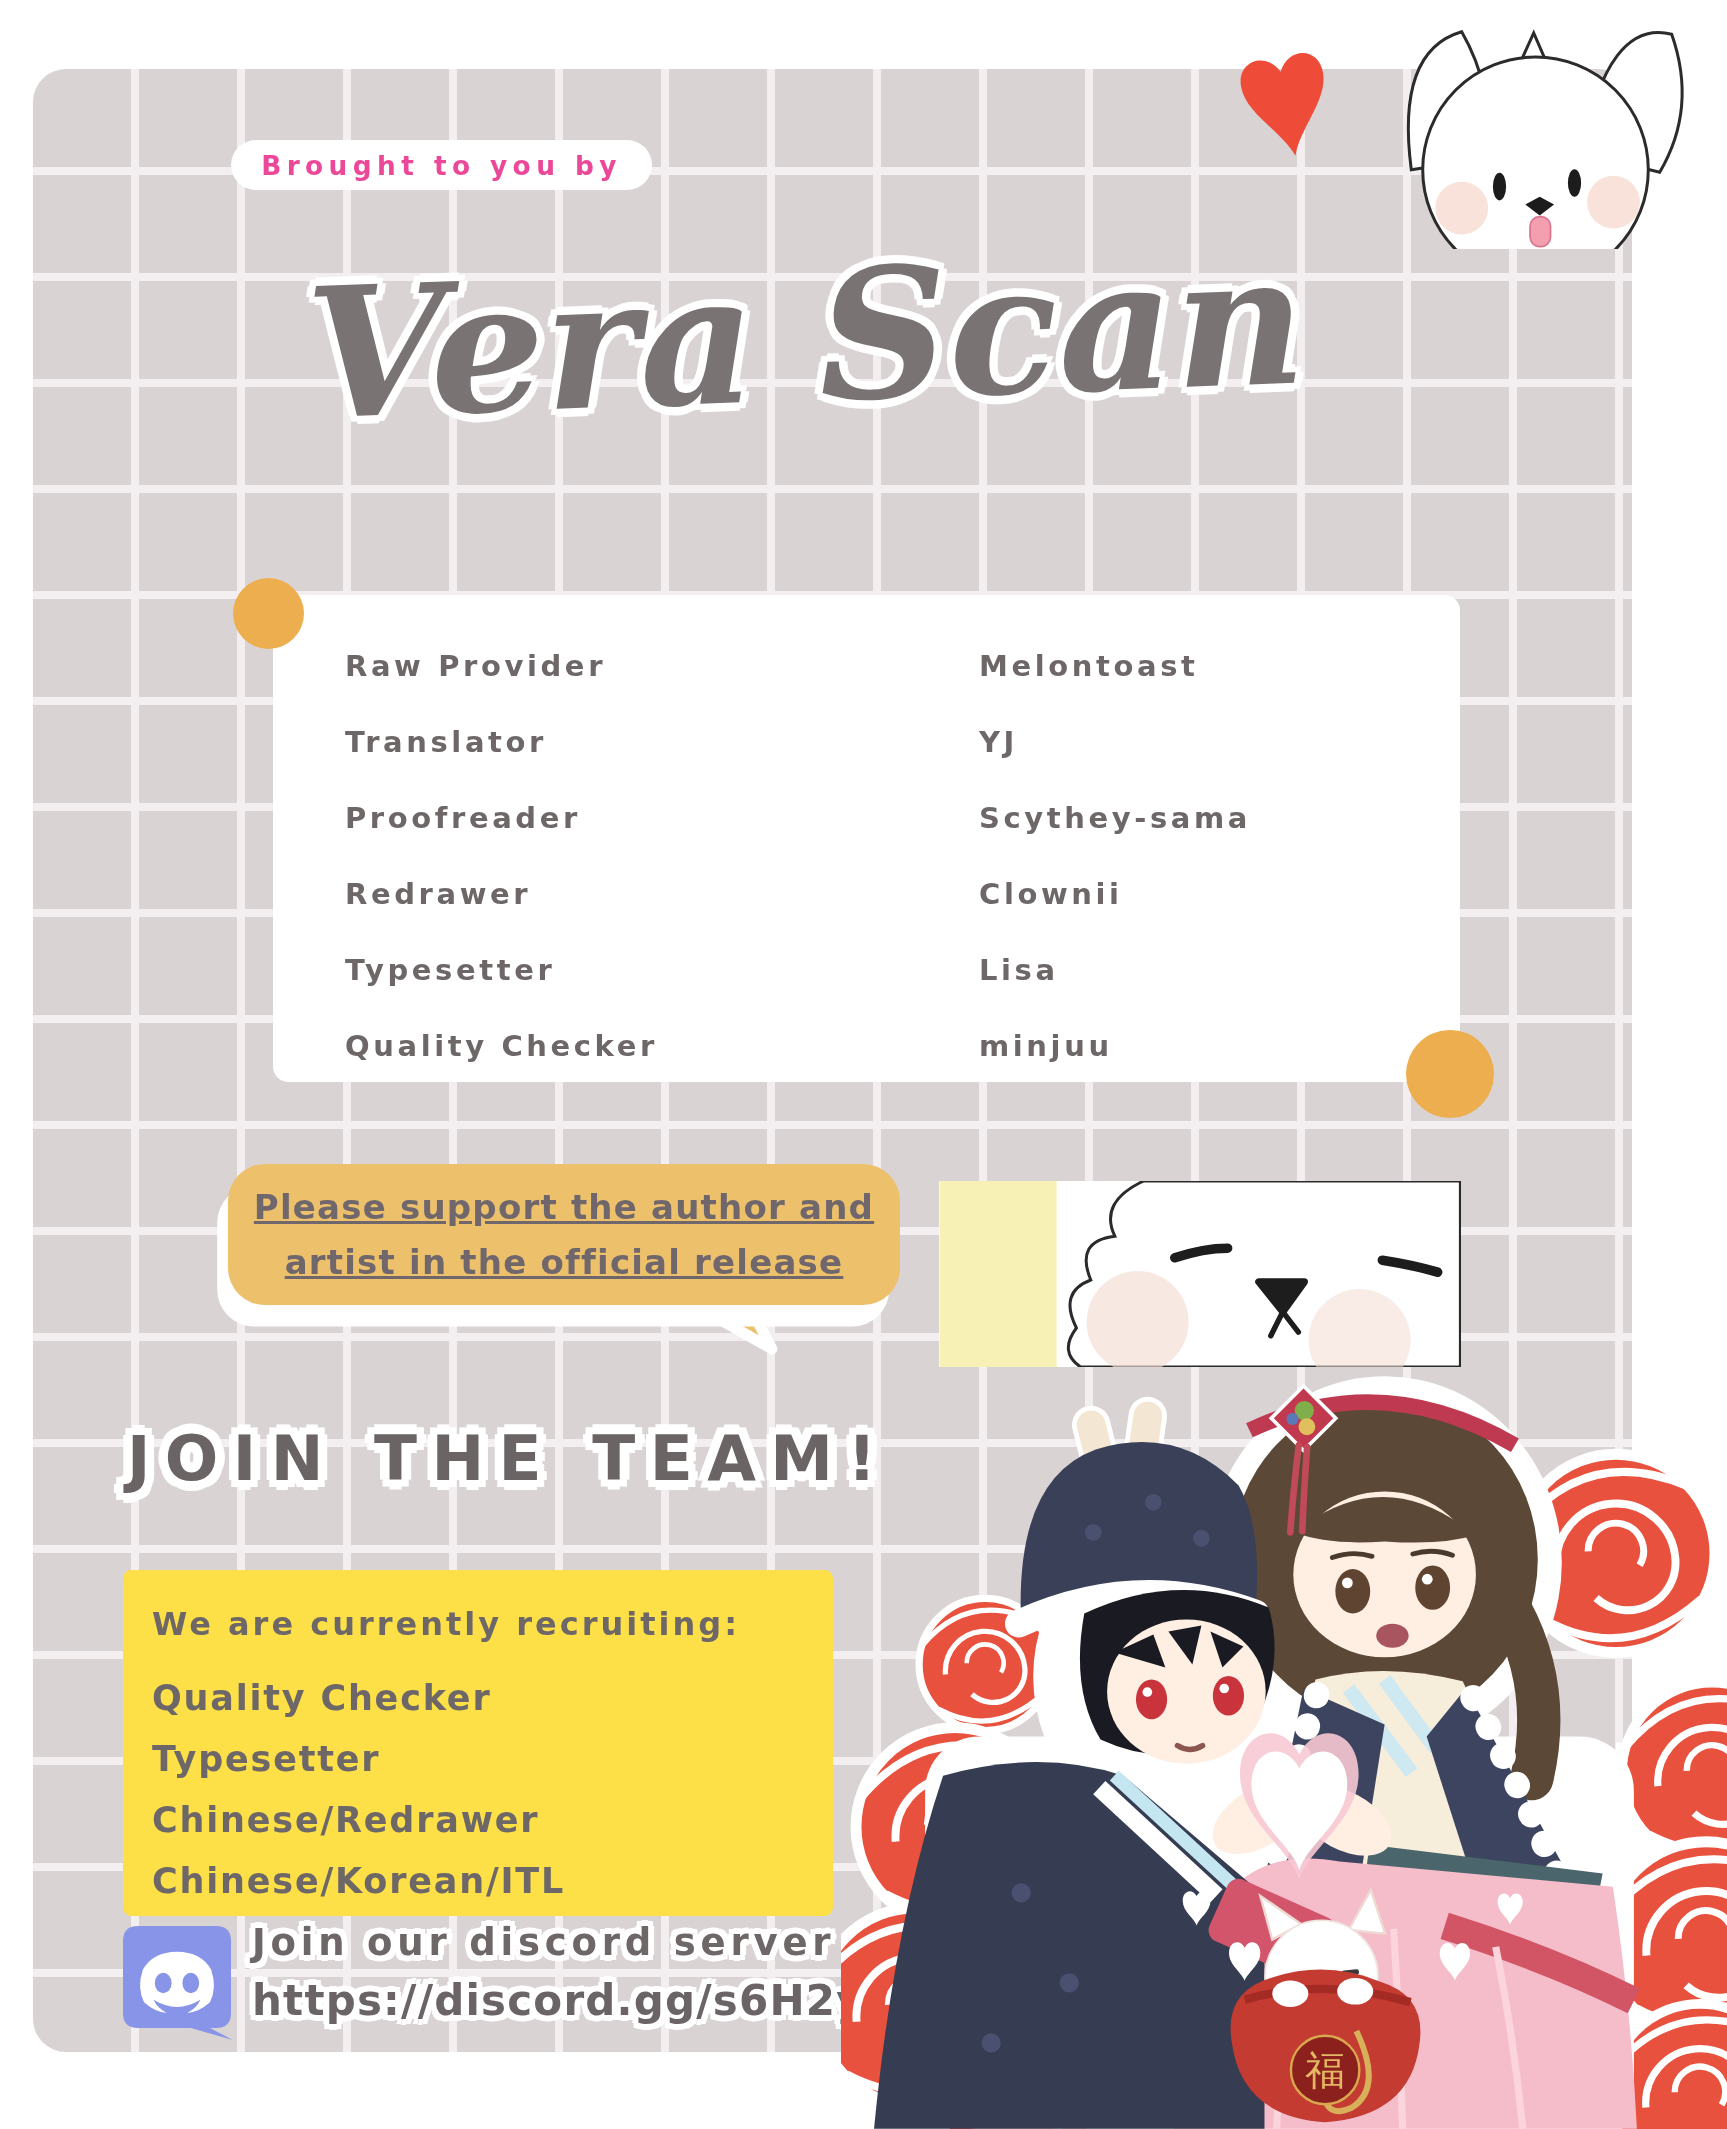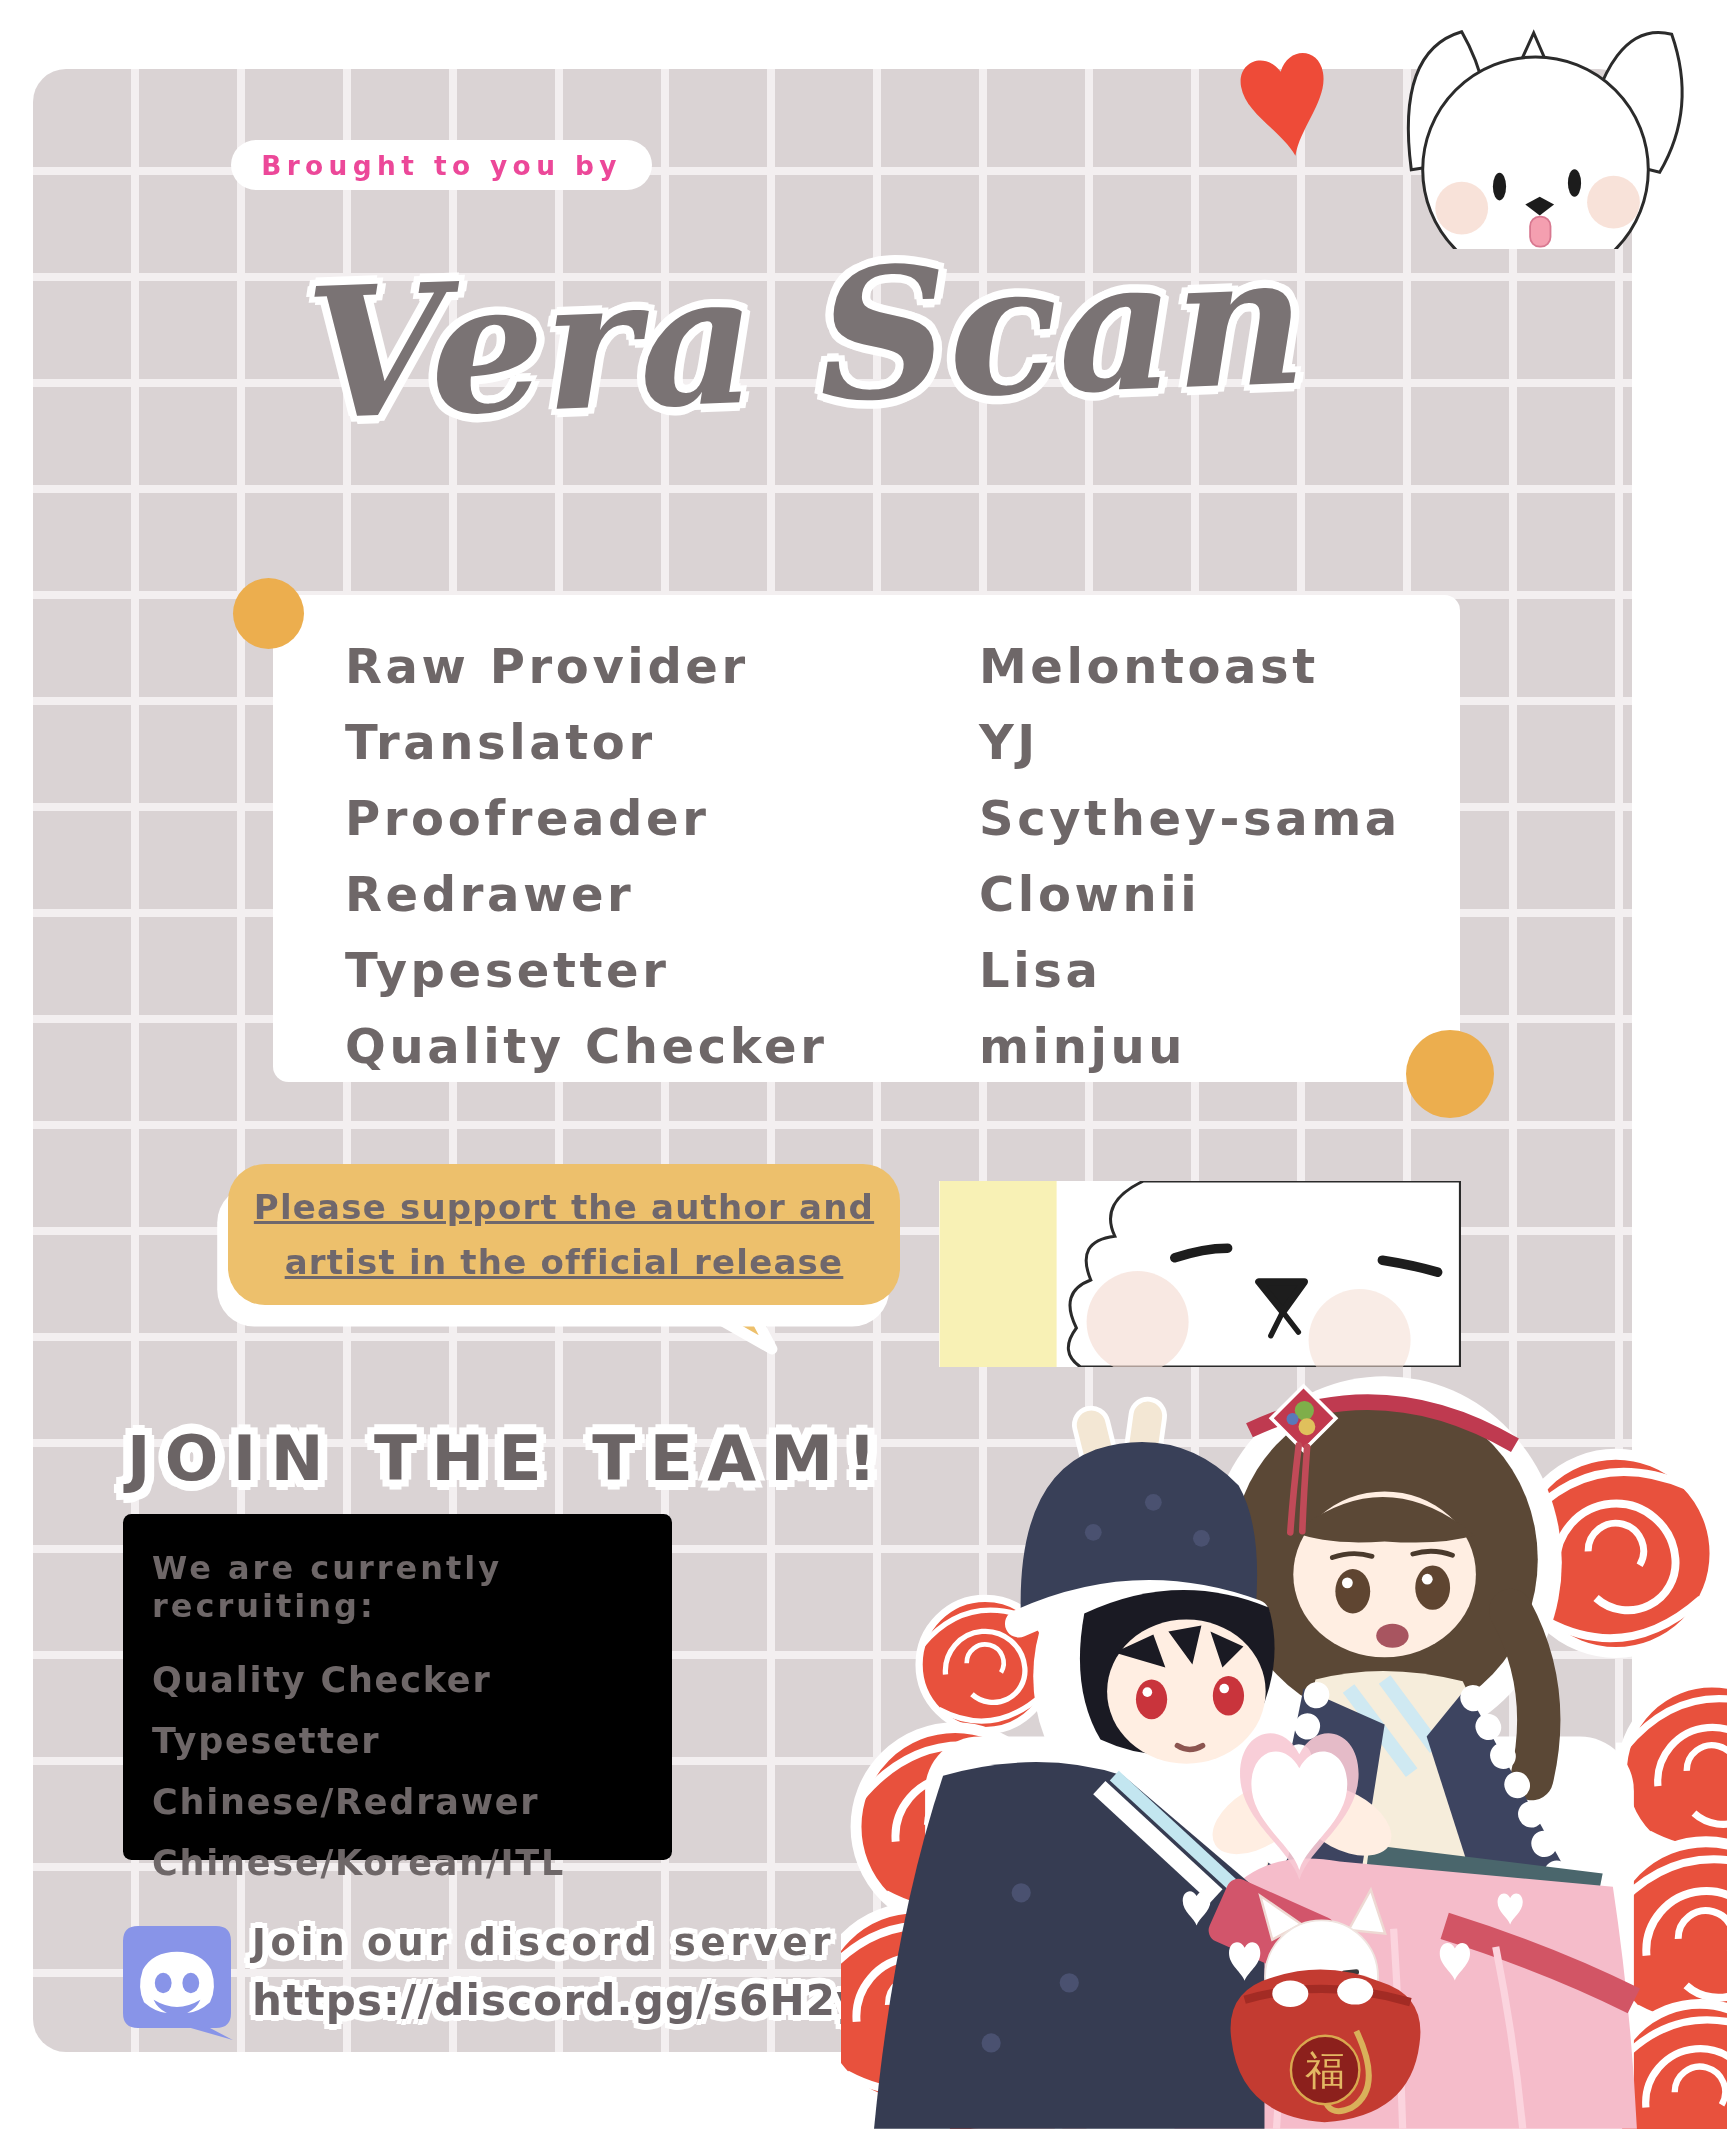--- a/index.html
+++ b/index.html
@@ -14,36 +14,36 @@
   .pill{position:absolute;left:231px;top:140px;width:421px;height:50px;background:#ffffff;border-radius:26.4px;
         display:flex;align-items:center;justify-content:center;font-size:26.4px;font-weight:bold;
         letter-spacing:5.4px;color:#ec4899;}
   .title{position:absolute;left:319px;top:180px;width:974px;height:313px;display:flex;align-items:center;justify-content:center;
          font-family:"DejaVu Serif","Liberation Serif",serif;font-style:italic;font-weight:bold;
          font-size:180px;color:#7a7374;transform:rotate(-2deg);white-space:nowrap;
          text-shadow:-6px -6px 0 #fff,6px -6px 0 #fff,-6px 6px 0 #fff,6px 6px 0 #fff,
                      0 -8.4px 0 #fff,0 8.4px 0 #fff,-8.4px 0 0 #fff,8.4px 0 0 #fff;}
   .credits-box{position:absolute;left:273px;top:595px;width:1187px;height:487px;background:#ffffff;border-radius:15.6px;
                padding:33px 0 0 72px;box-sizing:border-box;}
-  .credit-row{display:flex;height:76px;align-items:center;font-size:48px;font-weight:bold;letter-spacing:3.6px;}
+  .credit-row{display:flex;height:76px;align-items:center;font-size:29px;font-weight:bold;letter-spacing:3.6px;}
   .credit-role{width:634px;}
   .credit-name{flex:1;}
   .dot{position:absolute;border-radius:50%;background:#ecae4e;}
   .dot1{left:233px;top:578px;width:71px;height:71px;}
   .dot2{left:1406px;top:1030px;width:88px;height:88px;}
   .bubble{position:absolute;left:228px;top:1164px;width:672px;height:141px;background:#edc06c;border-radius:37px;
           box-shadow:-10.8px 21.6px 0 #ffffff;display:flex;flex-direction:column;align-items:center;justify-content:center;
           gap:15.6px;font-size:34px;font-weight:bold;letter-spacing:1.2px;color:#6f676c;z-index:3;text-decoration:underline;}
   .bubble-tail{position:absolute;left:625px;top:1280px;width:192px;height:90px;z-index:2;}
   .panel{position:absolute;left:939px;top:1181px;width:522px;height:186px;background:#ffffff;overflow:hidden;z-index:1;}
   .join-heading{position:absolute;left:127px;top:1422px;width:661px;font-size:63px;font-weight:bold;letter-spacing:14.4px;
                 color:#6b6465;white-space:nowrap;
                 text-shadow:-7.2px -7.2px 0 #fff,7.2px -7.2px 0 #fff,-7.2px 7.2px 0 #fff,7.2px 7.2px 0 #fff,
                             0 -9.6px 0 #fff,0 9.6px 0 #fff,-9.6px 0 0 #fff,9.6px 0 0 #fff;}
-  .recruit-box{position:absolute;left:123px;top:1514px;width:549px;height:346px;background:#000000;border-radius:8.4px;
+  .recruit-box{position:absolute;left:123px;top:1570px;width:710px;height:346px;background:#fde047;border-radius:8.4px;
                padding:35px 0 0 29px;box-sizing:border-box;}
   .recruit-intro{font-size:32px;font-weight:bold;letter-spacing:3px;margin-bottom:25px;}
   .recruit-item{font-size:35px;font-weight:bold;letter-spacing:1.8px;line-height:61px;}
   .discord-icon{position:absolute;left:120px;top:1923px;width:114px;height:117px;}
   .discord-label{position:absolute;left:252px;top:1921px;font-size:37px;font-weight:bold;letter-spacing:4.8px;color:#6e6768;
                  text-shadow:-4.8px -4.8px 0 #fff,4.8px -4.8px 0 #fff,-4.8px 4.8px 0 #fff,4.8px 4.8px 0 #fff,0 -6px 0 #fff,0 6px 0 #fff,-6px 0 0 #fff,6px 0 0 #fff;text-align:center;}
   .discord-url{position:absolute;left:252px;top:1976px;font-size:42px;font-weight:bold;letter-spacing:1.2px;color:#6b6467;
                text-shadow:-4.8px -4.8px 0 #fff,4.8px -4.8px 0 #fff,-4.8px 4.8px 0 #fff,4.8px 4.8px 0 #fff,0 -6px 0 #fff,0 6px 0 #fff,-6px 0 0 #fff,6px 0 0 #fff;}
   .mascot-top{position:absolute;left:1310px;top:9px;width:397px;height:240px;z-index:4;}
   .heart-top{position:absolute;left:1237px;top:42px;width:99px;height:126px;transform:rotate(-10deg);z-index:4;}

